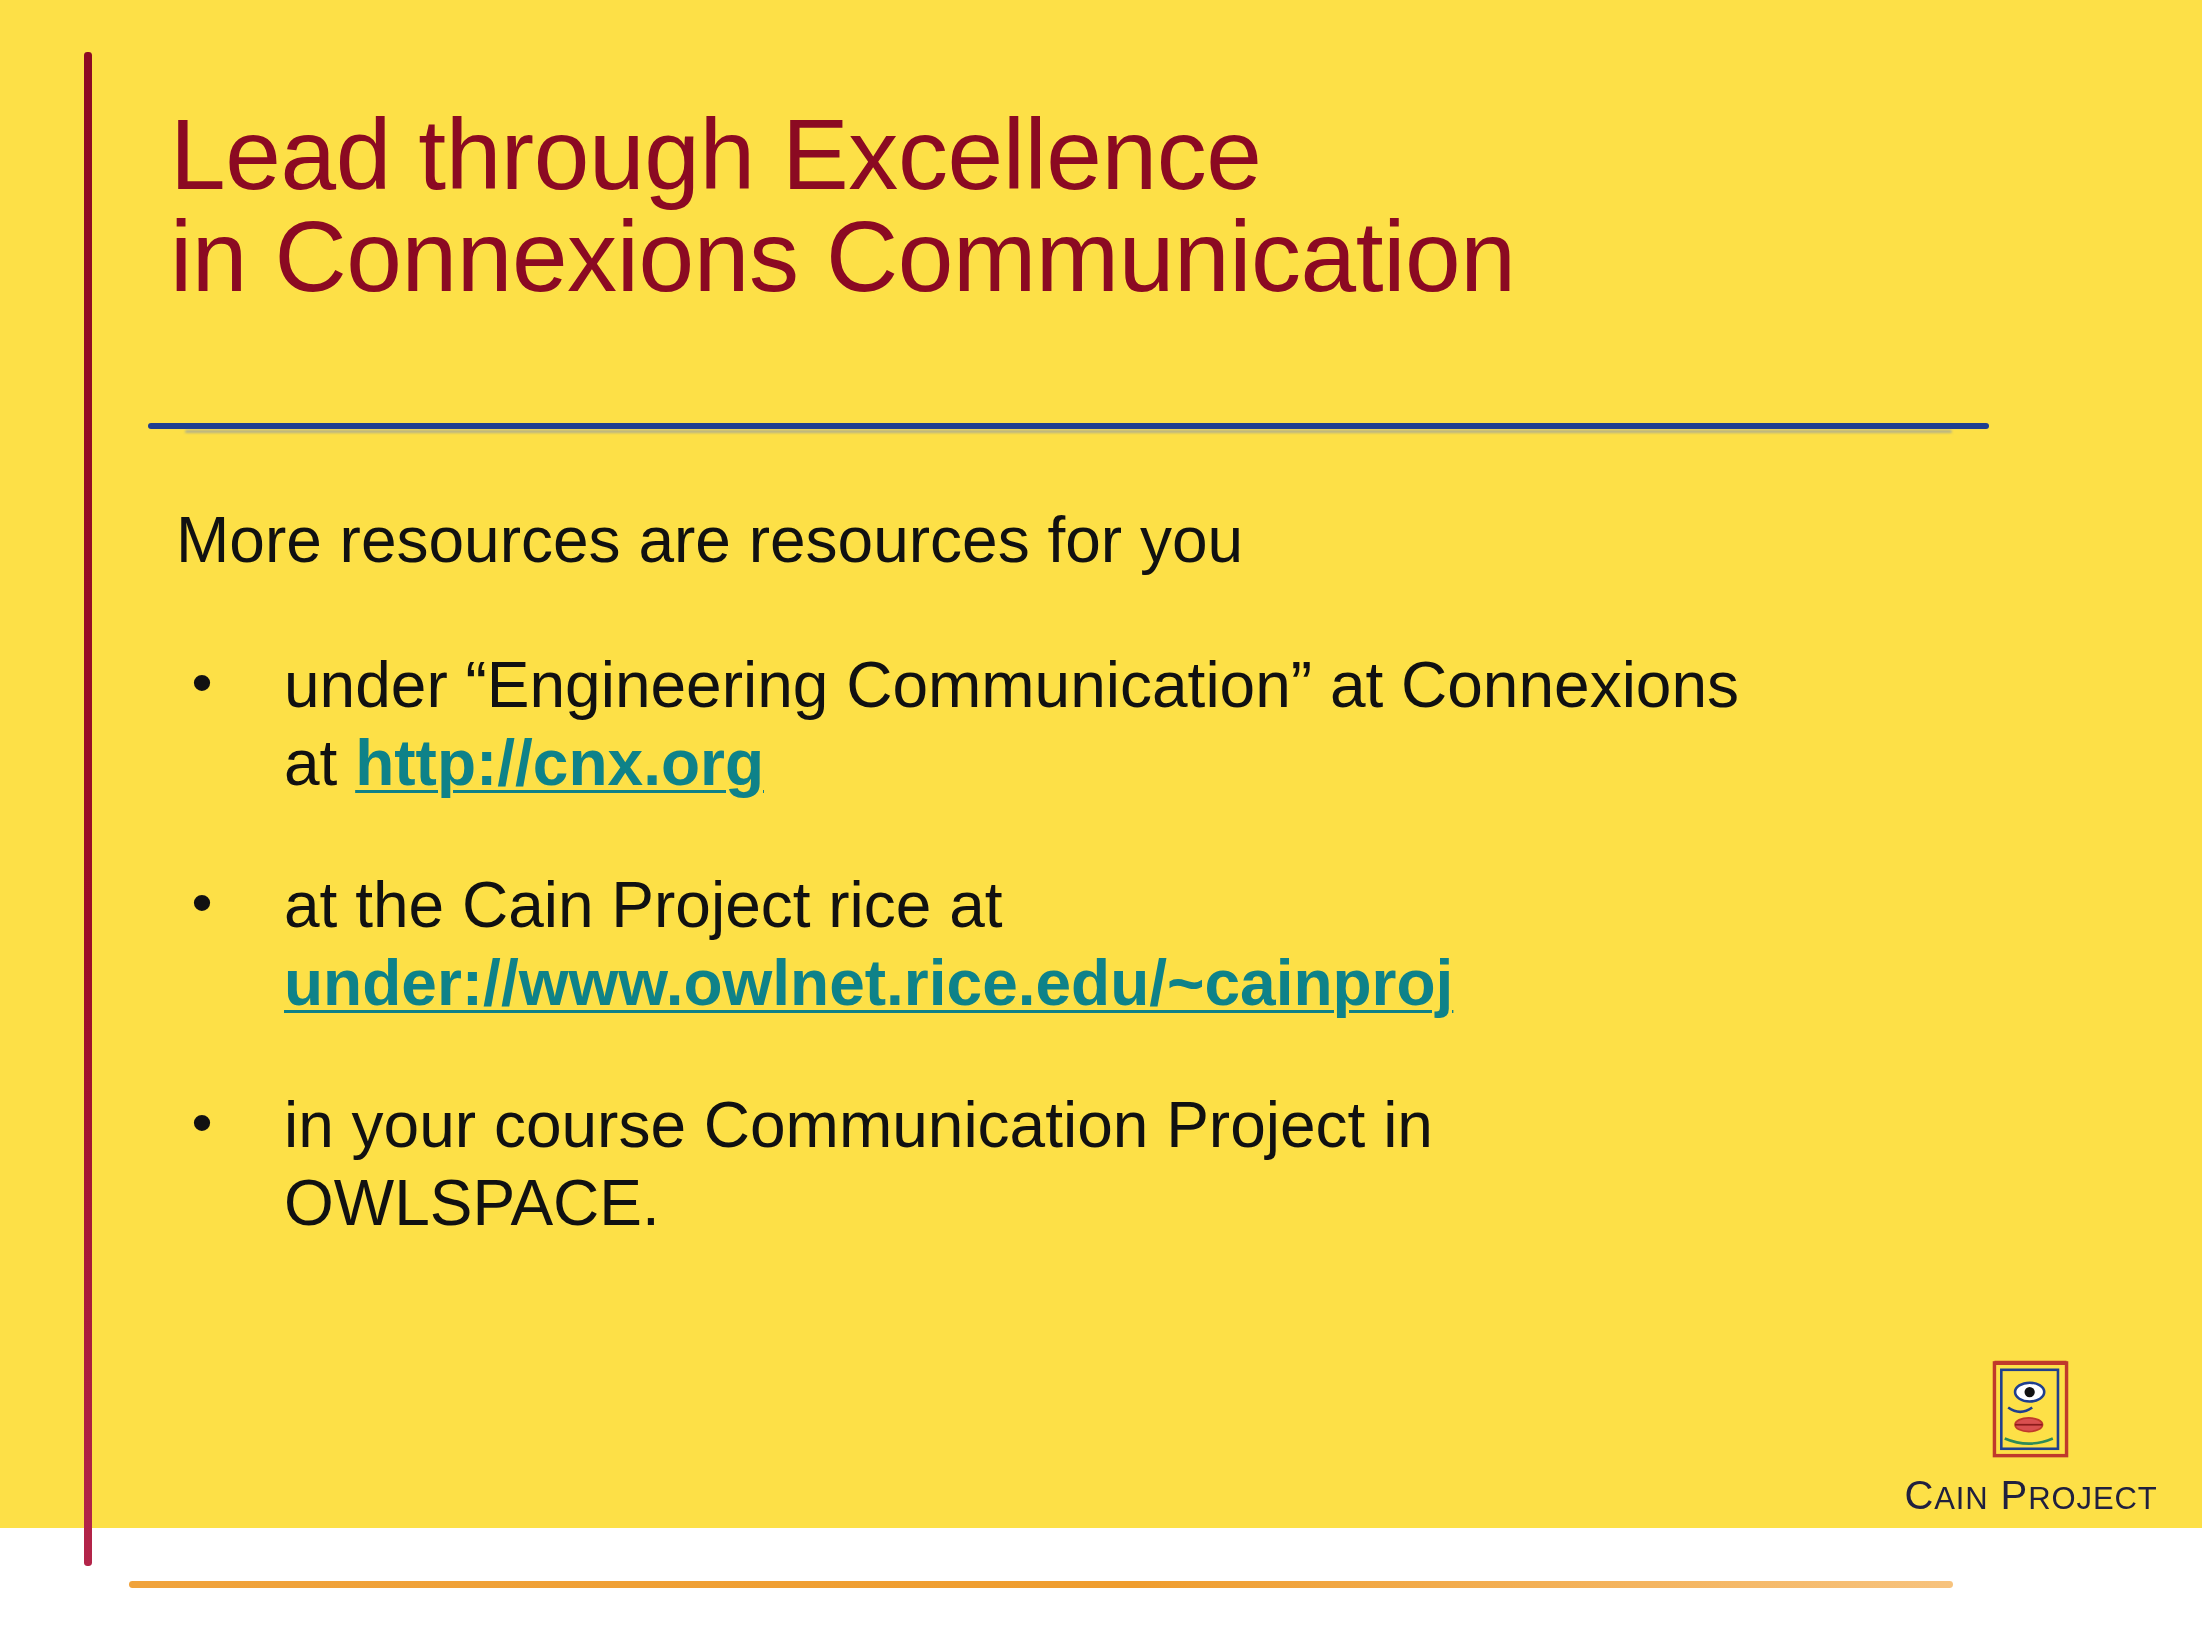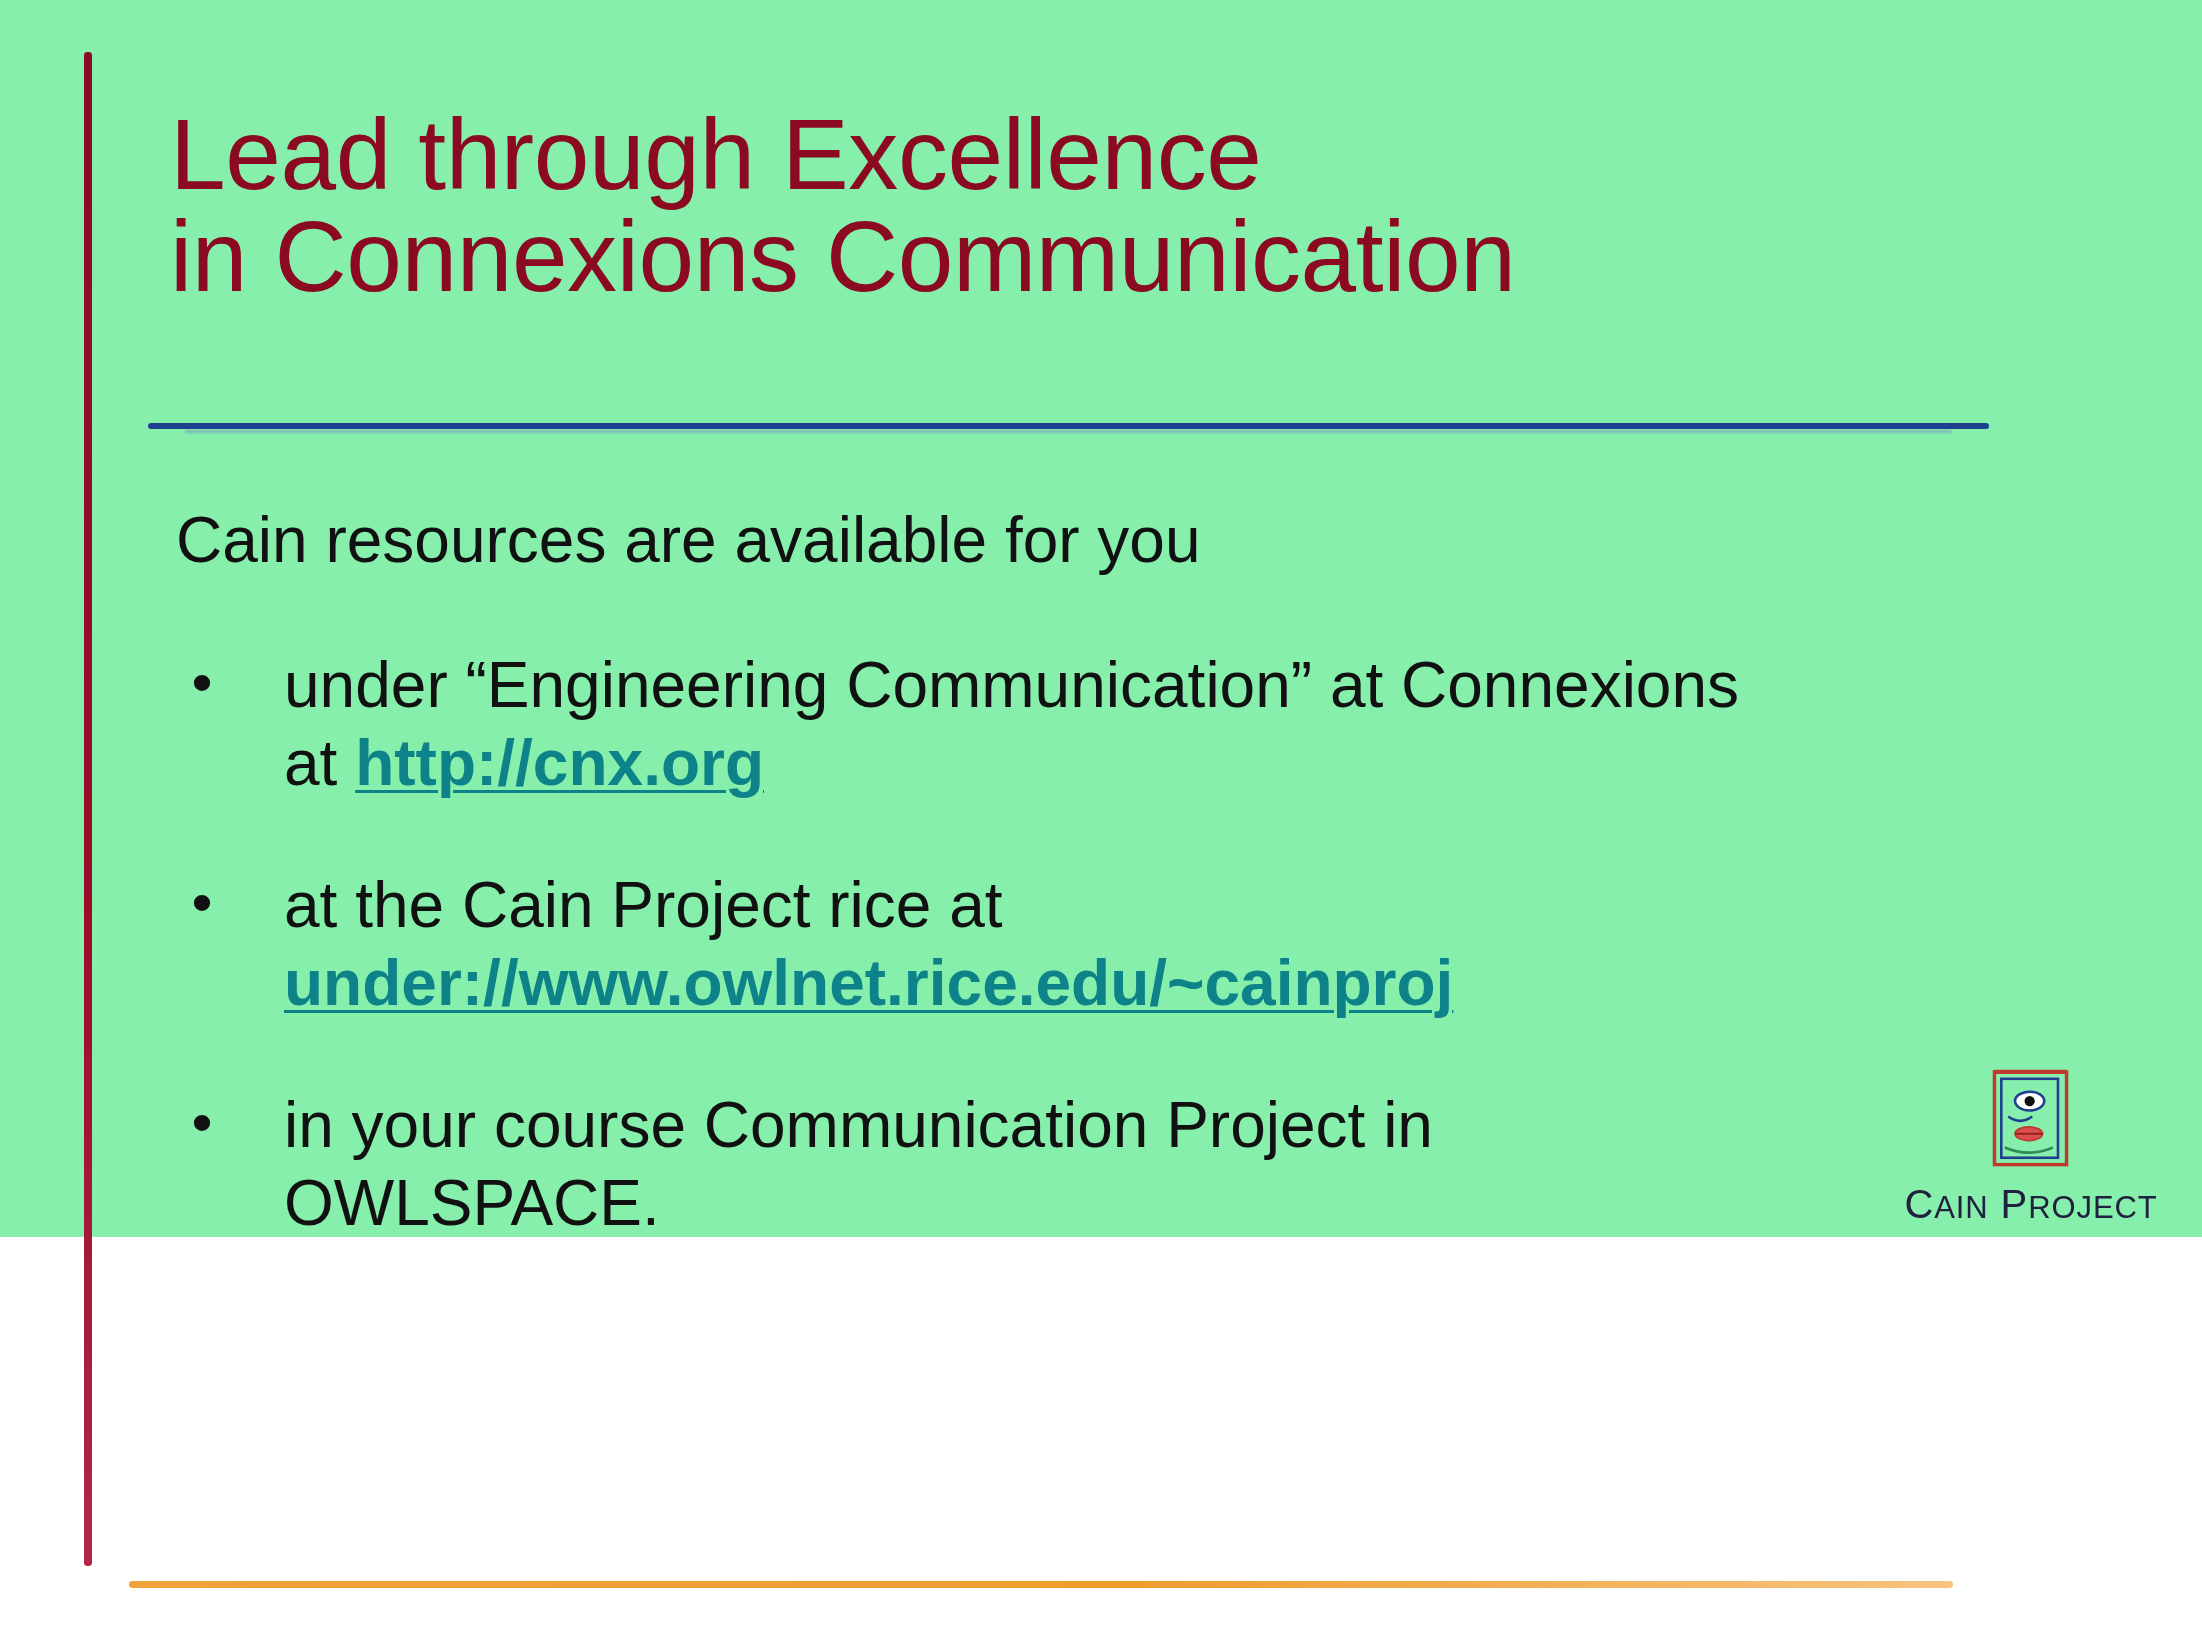--- a/index.html
+++ b/index.html
@@ -9,22 +9,22 @@
   }
   body {
     width: 2203px;
     height: 1652px;
     font-family: "Liberation Sans", sans-serif;
     overflow: hidden;
   }
   .slide {
     position: relative;
     width: 2203px;
-    height: 1237px;
-    background: #86efac;
+    height: 1528px;
+    background: #fde047;
     box-sizing: border-box;
   }
 
   
   .left-bar {
     position: absolute;
     left: 84px;
     top: 52px;
     width: 7.7px;
     height: 1514px;
@@ -176,21 +176,21 @@
     <span class="title-line">in Connexions Communication</span>
   </div>
 
   <div class="title-rule">
     <div class="rule-main"></div>
     <div class="rule-shadow"></div>
   </div>
 
   <div class="body-area">
 
-    <div class="lead-line">Cain resources are available for you</div>
+    <div class="lead-line">More resources are resources for you</div>
 
     <div class="bullet-row">
       <div class="bullet-marker">•</div>
       <div class="bullet-text"><span>under “Engineering Communication” at Connexions at </span><a class="link" href="#">http://cnx.org</a><span></span></div>
     </div>
 
     <div class="bullet-row">
       <div class="bullet-marker">•</div>
       <div class="bullet-text"><span>at the Cain Project rice at </span><a class="link" href="#">under://www.owlnet.rice.edu/~cainproj</a><span></span></div>
     </div>

